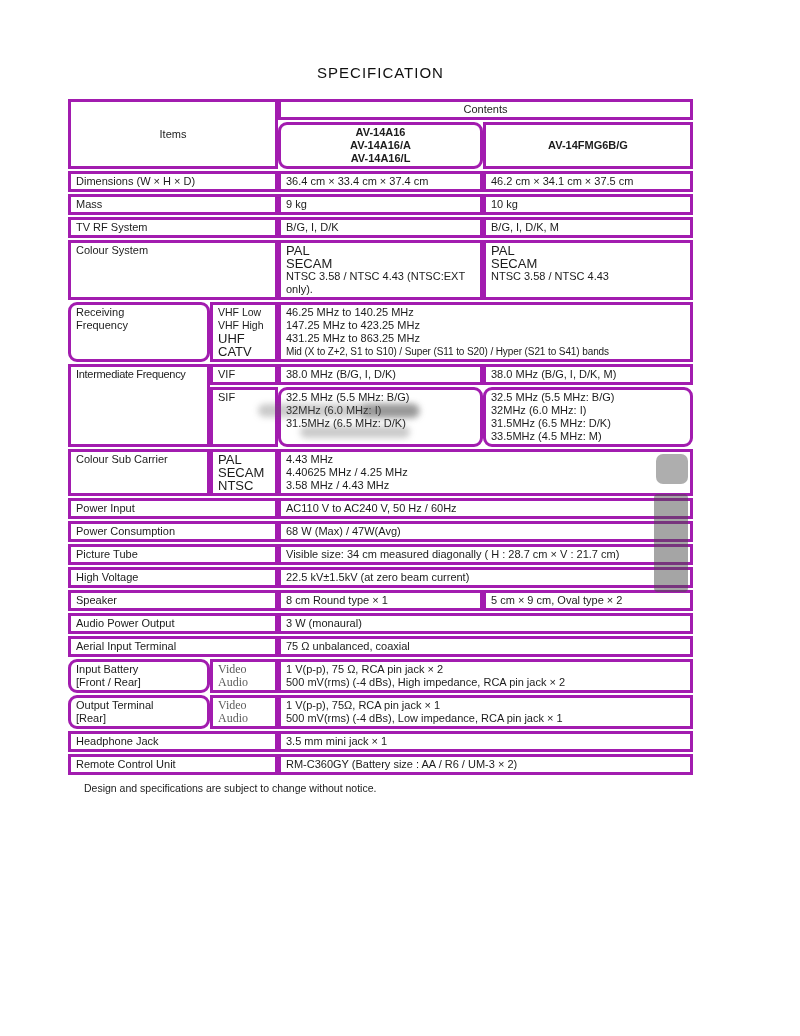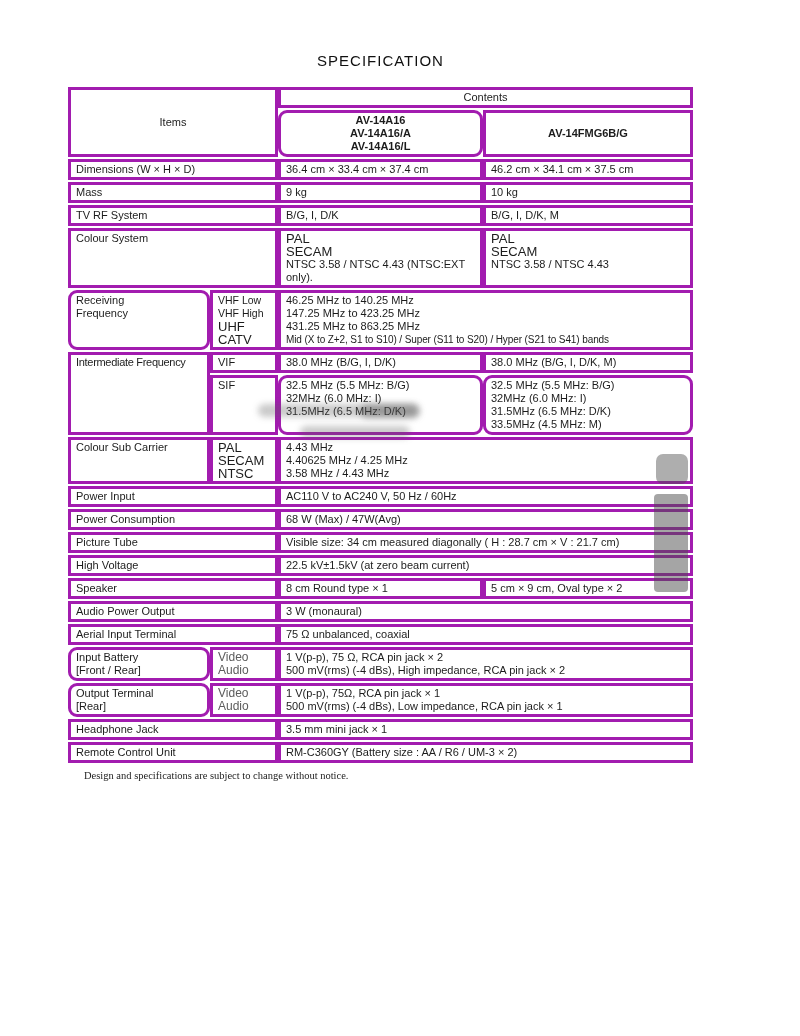--- a/index.html
+++ b/index.html
@@ -1,34 +1,34 @@
 <!DOCTYPE html>
 <html><head>
 <meta charset="utf-8">
 <style>
   html,body{margin:0;padding:0;}
   body{width:800px;height:1036px;background:#ffffff;font-family:"Liberation Sans",sans-serif;color:#1c1c1c;}
-  .page{position:relative;width:800px;height:860px;overflow:hidden;background:#fff;padding-top:42px;box-sizing:border-box;}
+  .page{position:relative;width:800px;height:860px;overflow:hidden;background:#fff;padding-top:54px;box-sizing:border-box;}
   .title{width:625px;margin-left:68px;text-align:center;font-size:15px;letter-spacing:1px;font-weight:normal;color:#101010;}
   table.spec{margin:16px 0 0 68px;width:625px;border-collapse:separate;border-spacing:0 2px;table-layout:fixed;}
   .spec td{border:3px solid #a21caf;padding:1px 5px;font-size:11px;line-height:13px;vertical-align:middle;color:#1c1c1c;overflow:hidden;}
   .vtop{vertical-align:top !important;}
   .pre{white-space:pre-line;border-radius:9px;}
   .lg{font-size:13px;line-height:14px;}
   .lgline{font-size:13px;line-height:13px;}
   .sm{font-size:10.5px;}
   .fit{font-size:10px;white-space:nowrap;letter-spacing:-0.1px;}
   .subr{text-align:left;}
-  .sub-gray{color:#5c5c5c;font-size:12px;line-height:13px;}
+  .sub-gray{color:#5c5c5c;font-size:12px;line-height:13px;font-family:Liberation Serif, serif;}
   .stack div{line-height:13px;}
   .c-items{text-align:center;font-size:12px;vertical-align:middle;margin-left:36px;}
   .c-contents{text-align:center;font-size:11.5px;}
   .c-model{text-align:center;font-weight:bold;font-size:11.5px;vertical-align:middle;line-height:13px;}
   .nowrap{white-space:nowrap;letter-spacing:-0.3px;}
-  .footnote{margin:5px 4px 0 84px;font-size:10.5px;color:#222;font-family:Liberation Serif, serif;}
+  .footnote{margin:5px 4px 0 84px;font-size:10.5px;color:#222;}
   .pageno{position:absolute;top:893px;left:68px;font-size:11px;color:#222;}
   
   .watermark{position:absolute;left:0;top:0;width:800px;height:1036px;pointer-events:none;z-index:5;}
   .wm-text{position:absolute;left:72px;top:436px;font-size:138px;font-weight:bold;letter-spacing:2px;color:rgba(110,110,110,0.14);font-family:"DejaVu Serif",serif;}
   .wm-bar{position:absolute;left:654px;top:494px;width:34px;height:98px;background:rgba(75,75,75,0.5);border-radius:4px;}
   .wm-dot{position:absolute;left:656px;top:454px;width:32px;height:30px;background:rgba(75,75,75,0.45);border-radius:7px;}
   .wm-smudge{position:absolute;background:rgba(90,90,90,0.32);border-radius:10px;filter:blur(3px);}
   .smudge-1{left:258px;top:404px;width:160px;height:13px;}
   .smudge-2{left:300px;top:426px;width:110px;height:12px;}
   .smudge-3{left:360px;top:404px;width:60px;height:14px;background:rgba(70,70,70,0.38);}

